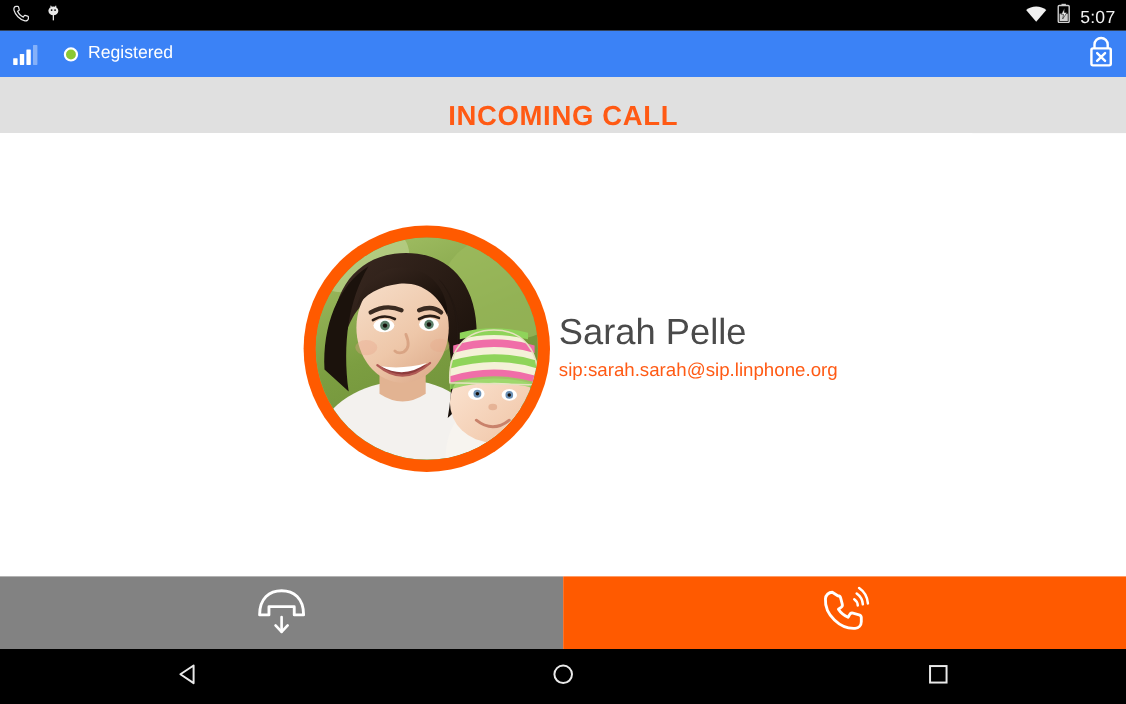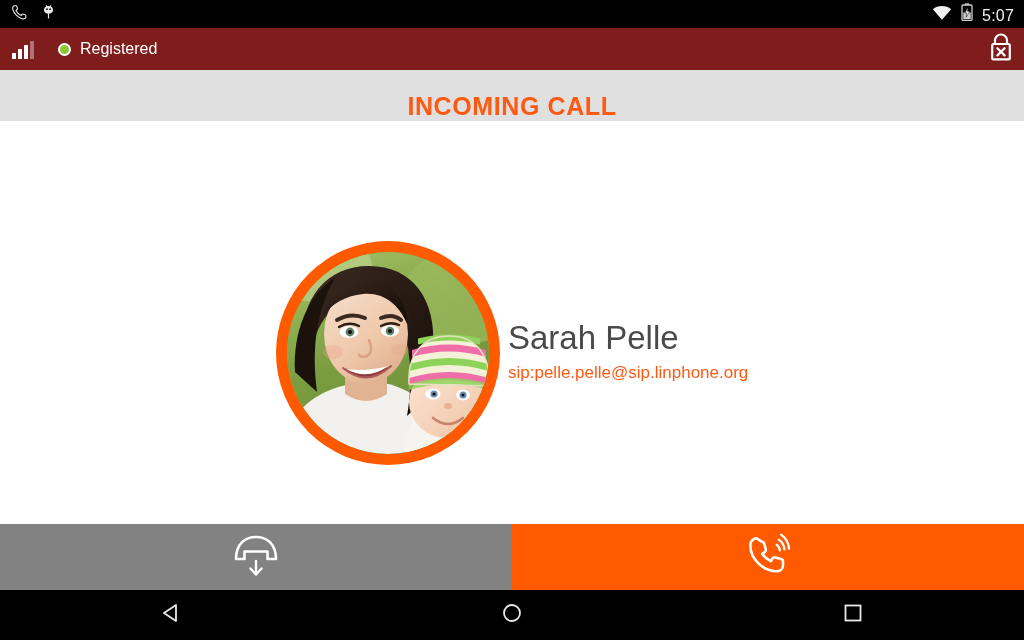--- a/index.html
+++ b/index.html
@@ -42,21 +42,21 @@
     font-size: 16px;
     letter-spacing: 0.2px;
   }
 
   
   #app-bar {
     position: absolute;
     left: 0; top: 28px;
     width: 1024px;
     height: 42px;
-    background: #7f1d1d;
+    background: #3b82f6;
     display: flex;
     align-items: center;
     box-sizing: border-box;
     padding: 0 10px 0 12px;
   }
   #signal-icon {
     display: flex;
     align-items: flex-end;
     height: 20px;
     margin-right: 22px;
@@ -113,21 +113,20 @@
     letter-spacing: 0.6px;
   }
 
   
   #call-content {
     position: absolute;
     left: 0; top: 121px;
     width: 884px;
     height: 403px;
     background: #ffffff;
-    margin-top: 36px;
   }
   #contact-block {
     position: absolute;
     left: 276px;
     top: 84px;
     display: flex;
     align-items: center;
   }
   #avatar {
     position: relative;
@@ -357,21 +356,21 @@
               <path d="M131 86.5 q31 -8 62 0 l0 6 q-31 -8 -62 0 Z" fill="#8fd45a"></path>
               <path d="M122 132 q40 -12 80 0 l0 6 q-40 -12 -80 0 Z" fill="#8fd45a" opacity="0.85"></path>
               <path d="M122 132 C 120 100 138 84 162 84 C 188 84 204 102 202 134 Z" fill="none" stroke="#e6e0c0" stroke-width="1.4"></path>
             </g>
           </svg>
         </div>
       </div>
 
       <div id="contact-text">
         <div id="contact-name">Sarah Pelle</div>
-        <div id="contact-sip">sip:pelle.pelle@sip.linphone.org</div>
+        <div id="contact-sip">sip:sarah.sarah@sip.linphone.org</div>
       </div>
 
     </div>
   </div>
 
   <div id="action-bar">
     <div class="action-btn" id="decline-button">
       <span>
         <svg width="54" height="46" viewBox="0 0 54 46">
           <path d="M7 27 C 7 12 16 5 27 5 C 38 5 47 12 47 27 L 38.5 27 L 38.5 19.5 L 15.5 19.5 L 15.5 27 Z" fill="none" stroke="#ffffff" stroke-width="2.6" stroke-linejoin="round"></path>

